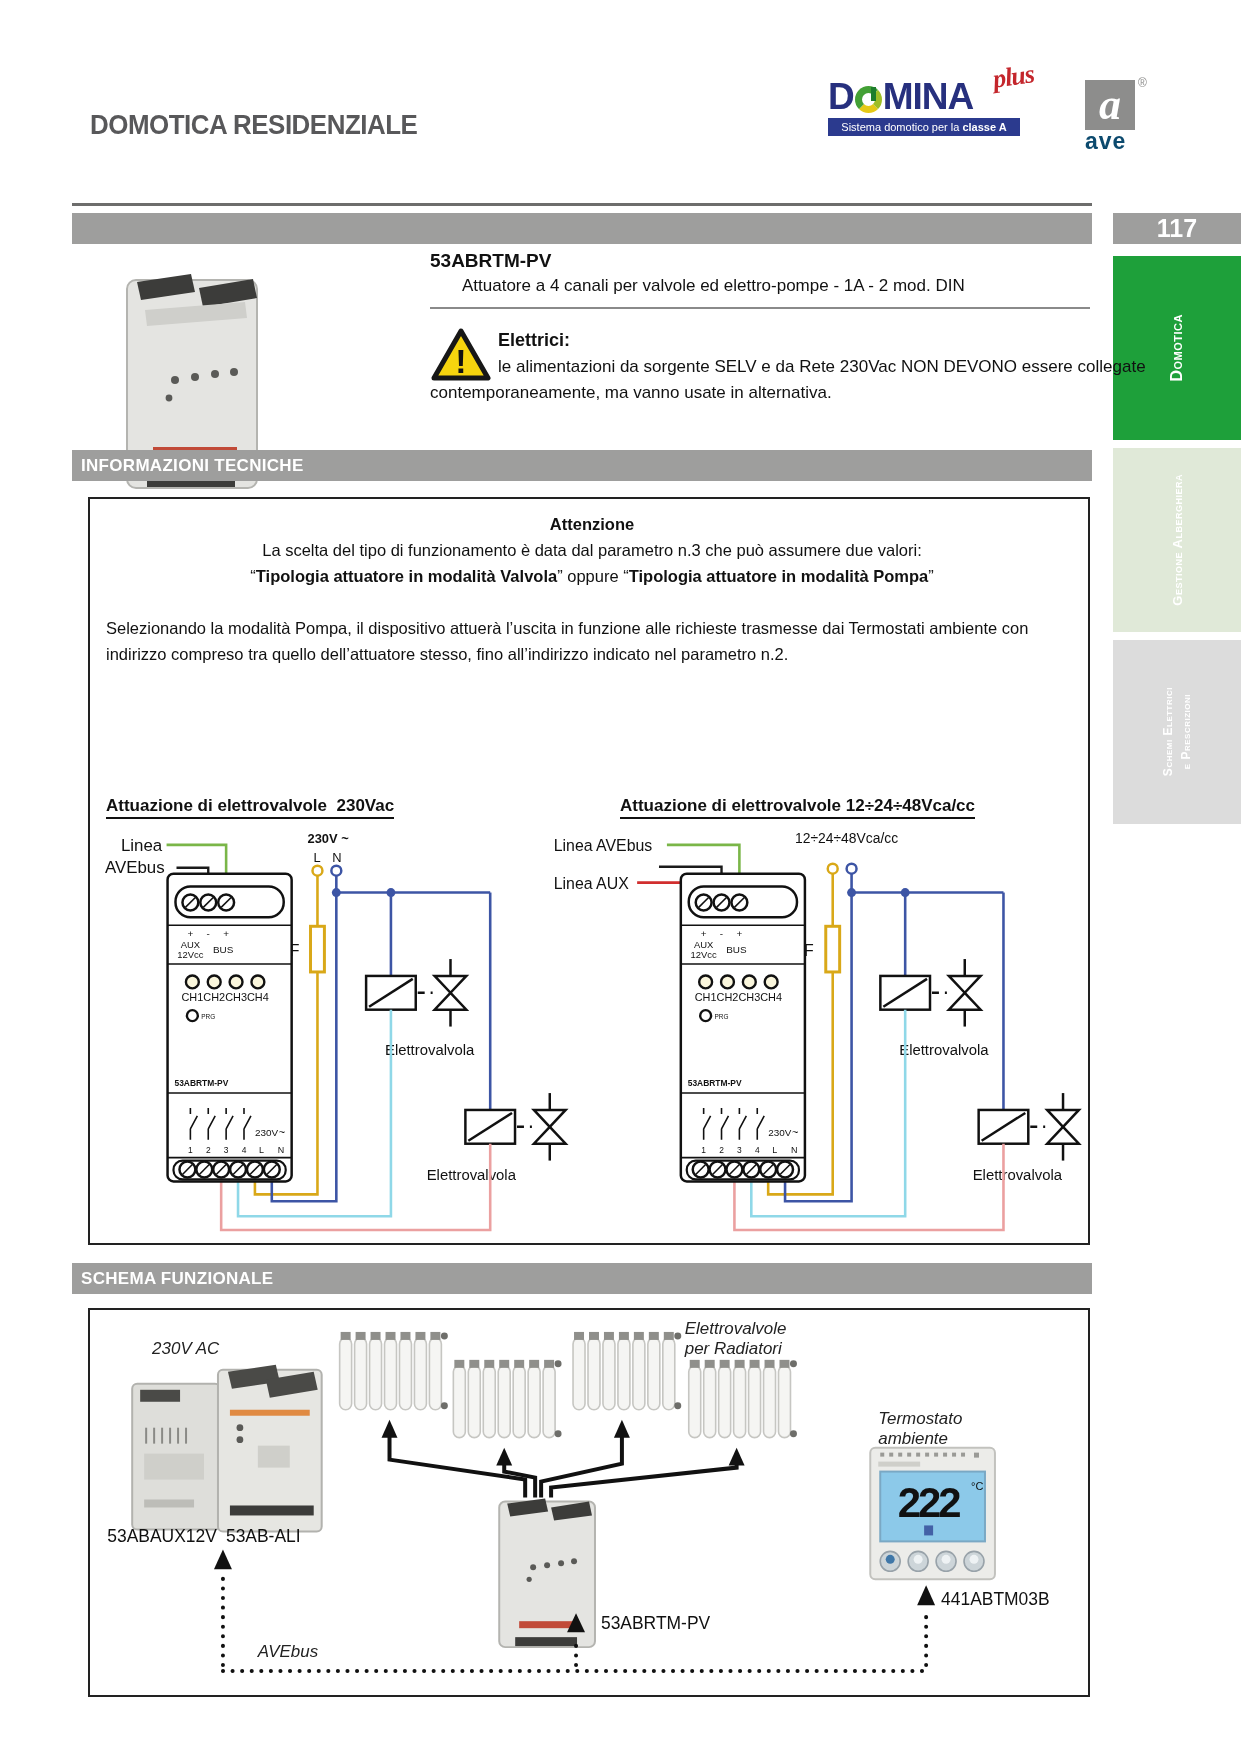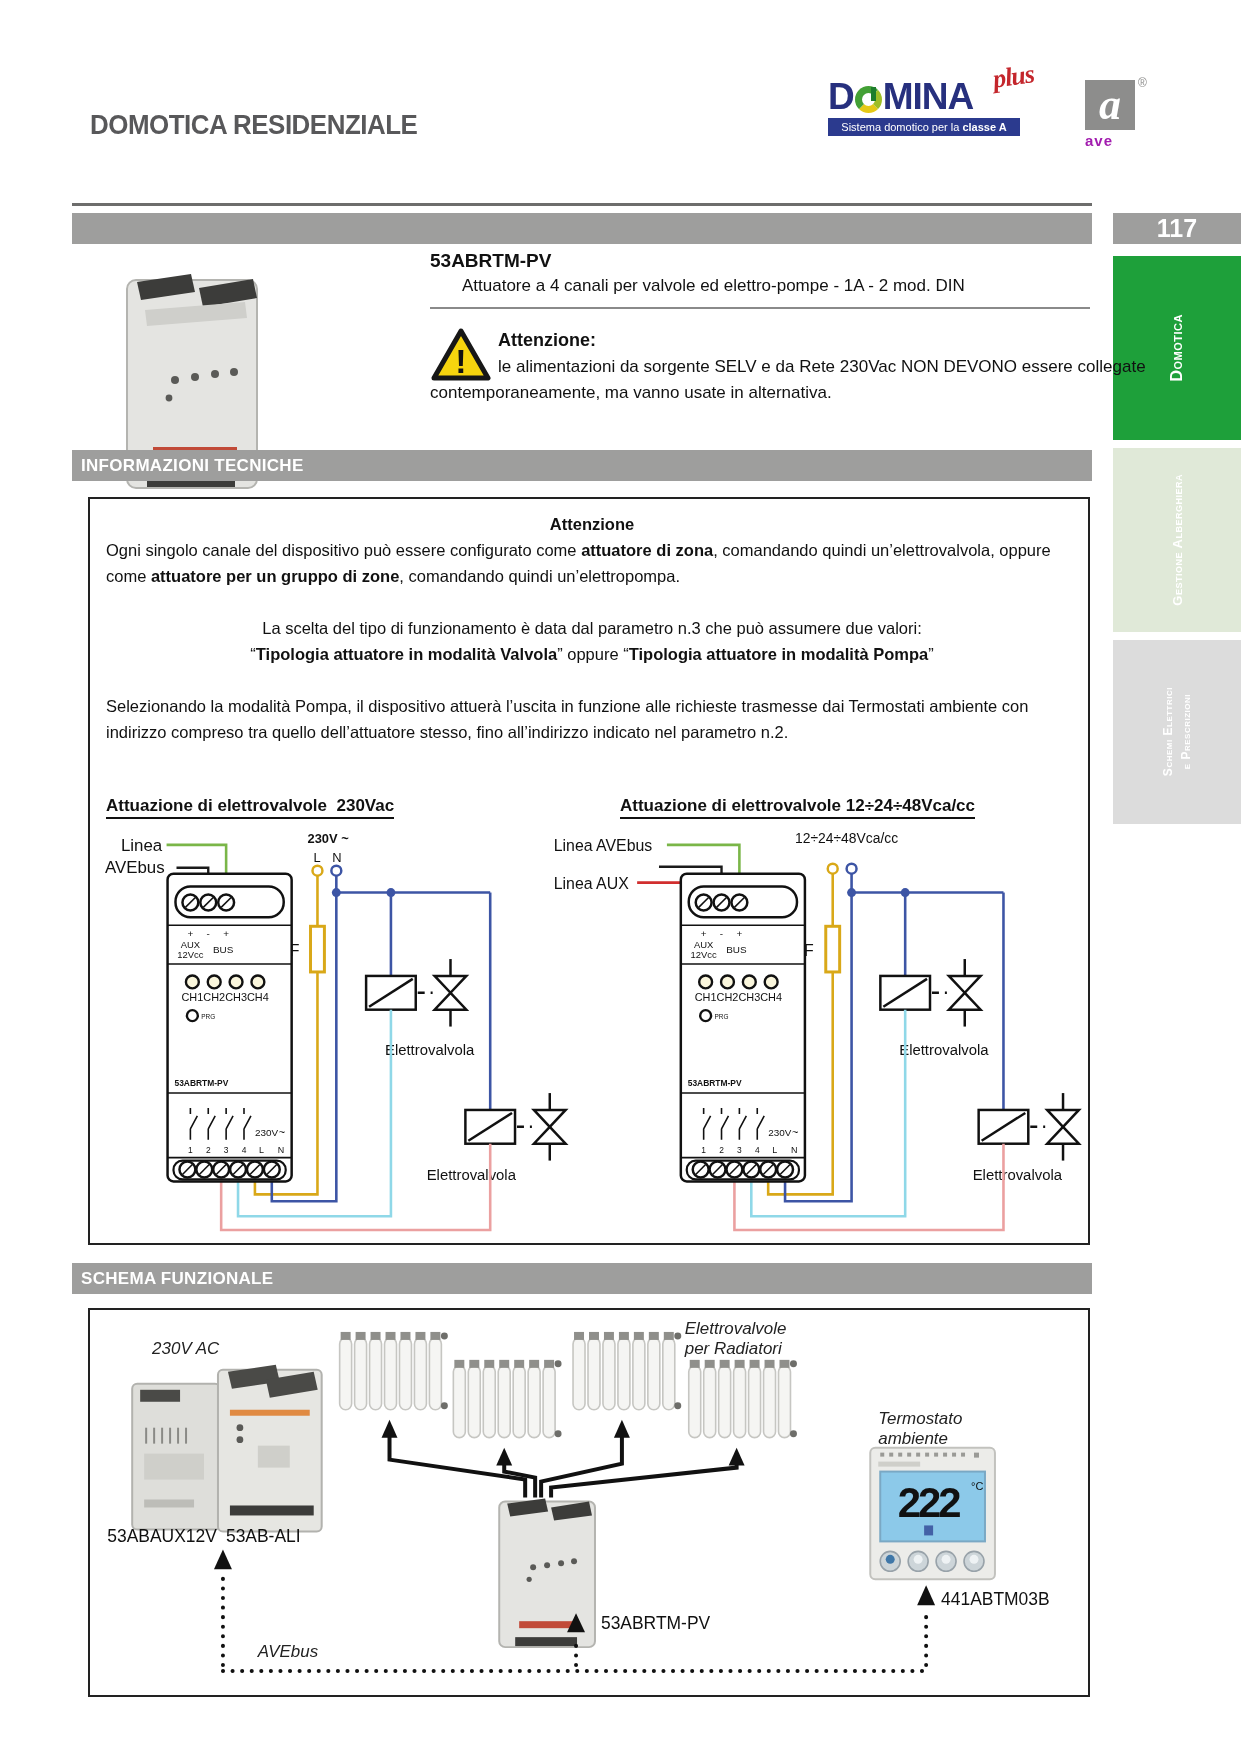--- a/index.html
+++ b/index.html
@@ -20,21 +20,21 @@
   .domina-plus{position:absolute;right:-14px;top:-20px;color:#c4262c;
     font-family:"Liberation Serif",serif;font-style:italic;font-weight:bold;font-size:26px;
     transform:rotate(-8deg);}
   .domina-bar{margin-top:2px;background:#2b3a8e;color:#fff;font-size:11px;
     text-align:center;padding:3px 0;}
   .ave{left:1085px;top:80px;width:64px;text-align:left;}
   .ave-box{width:50px;height:50px;background:#8d8d8c;color:#fff;display:flex;
     align-items:center;justify-content:center;font-family:"Liberation Serif",serif;
     font-style:italic;font-weight:bold;font-size:44px;line-height:50px;}
   .ave-reg{position:absolute;left:53px;top:-4px;color:#8d8d8c;font-size:12px;}
-  .ave-name{color:#a21caf;font-weight:bold;font-size:15px;letter-spacing:1px;margin-top:0px;line-height:22px;}
+  .ave-name{color:#0c4a6e;font-weight:bold;font-size:23px;letter-spacing:1px;margin-top:0px;line-height:22px;}
 
   .top-rule{left:72px;top:203px;width:1020px;height:3px;background:#6d6d6c;}
   .graybar{background:#9e9e9d;color:#fff;font-weight:bold;height:31px;line-height:31px;}
   .bar-top{left:72px;top:213px;width:1020px;}
   .pagenum{left:1113px;top:213px;width:128px;text-align:center;font-size:25px;}
 
   .tab{left:1113px;width:128px;height:184px;display:flex;align-items:center;justify-content:center;gap:4px;}
   .tab span{writing-mode:vertical-rl;transform:rotate(180deg);color:#fff;font-weight:bold;
     font-variant:small-caps;letter-spacing:.5px;}
   .tab-domotica{top:256px;background:#1ea03a;}
@@ -153,30 +153,29 @@
   <div class="abs prod-caption">53ABRTM-PV</div>
 
   <div class="abs prod-title">53ABRTM-PV</div>
   <div class="abs prod-sub">Attuatore a 4 canali per valvole ed elettro-pompe - 1A - 2 mod. DIN</div>
   <div class="abs title-rule"></div>
 
   <svg class="abs" style="left:430px;top:326px;" width="62" height="58" viewBox="0 0 62 58">
     <polygon points="31,5 58,52 4,52" fill="#f6d40e" stroke="#171717" stroke-width="5" stroke-linejoin="round"></polygon>
     <text x="31" y="47" text-anchor="middle" font-size="34" font-weight="bold" fill="#171717">!</text>
   </svg>
-  <div class="abs warn-title">Attenzione:</div>
+  <div class="abs warn-title">Elettrici:</div>
   <div class="abs warn-l1">le alimentazioni da sorgente SELV e da Rete 230Vac NON DEVONO essere collegate</div>
   <div class="abs warn-l2">contemporaneamente, ma vanno usate in alternativa.</div>
 
   <div class="abs graybar bar-info">INFORMAZIONI TECNICHE</div>
 
   <div class="abs info-box">
     <div class="box-text">
       <p class="nogap"><b>Attenzione</b></p>
-      <p><span>Ogni singolo canale del dispositivo può essere configurato come </span><b>attuatore di zona</b><span>, comandando quindi un’elettrovalvola, oppure come </span><b>attuatore per un gruppo di zone</b><span>, comandando quindi un’elettropompa.</span></p>
       <p class="nogap">La scelta del tipo di funzionamento è data dal parametro n.3 che può assumere due valori:</p>
       <p class="modes"><span>“</span><b>Tipologia attuatore in modalità Valvola</b><span>”  oppure  “</span><b>Tipologia attuatore in modalità Pompa</b><span>”</span></p>
       <p>Selezionando la modalità Pompa, il dispositivo attuerà l’uscita in funzione alle richieste trasmesse dai Termostati ambiente con indirizzo compreso tra quello dell’attuatore stesso, fino all’indirizzo indicato nel parametro n.2.</p>
     </div>
 
     <div class="diag-title dt1">Attuazione di elettrovalvole  230Vac</div>
     <div class="diag-title dt2">Attuazione di elettrovalvole 12÷24÷48Vca/cc</div>
 
     <svg class="svg-diagrams" width="990" height="412" viewBox="0 0 995 415">
       <defs>

